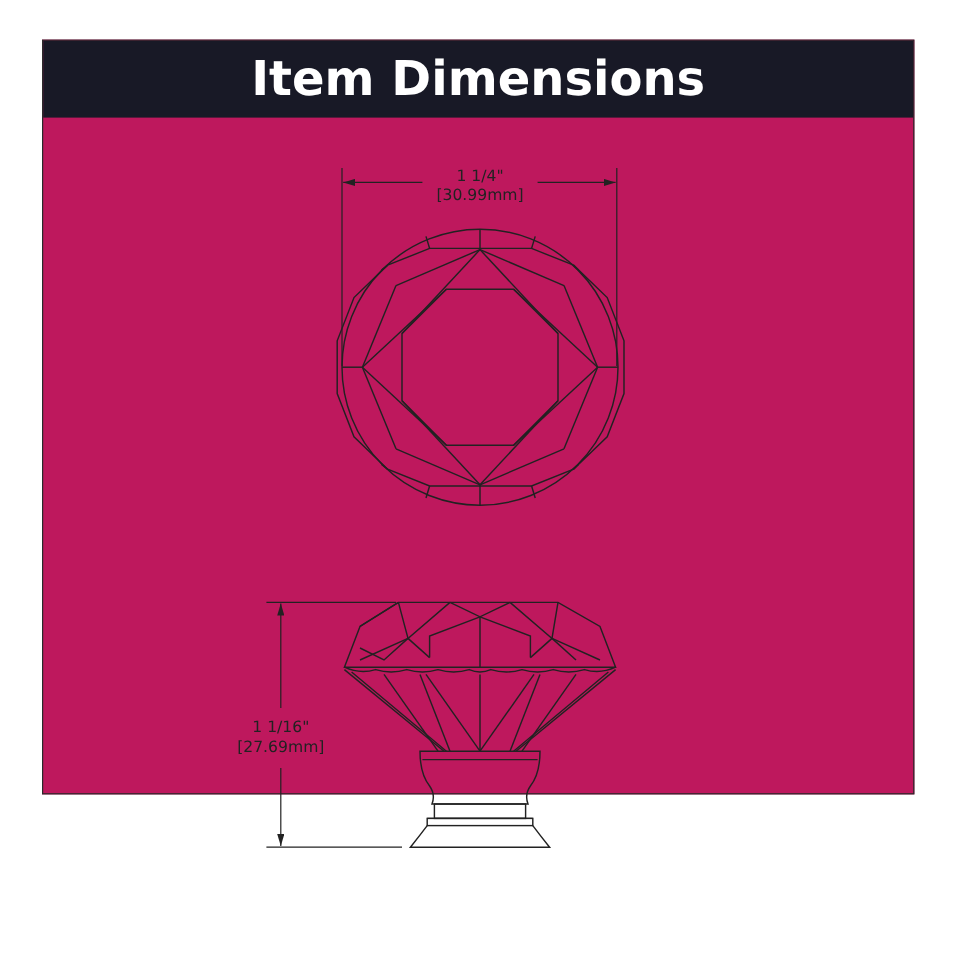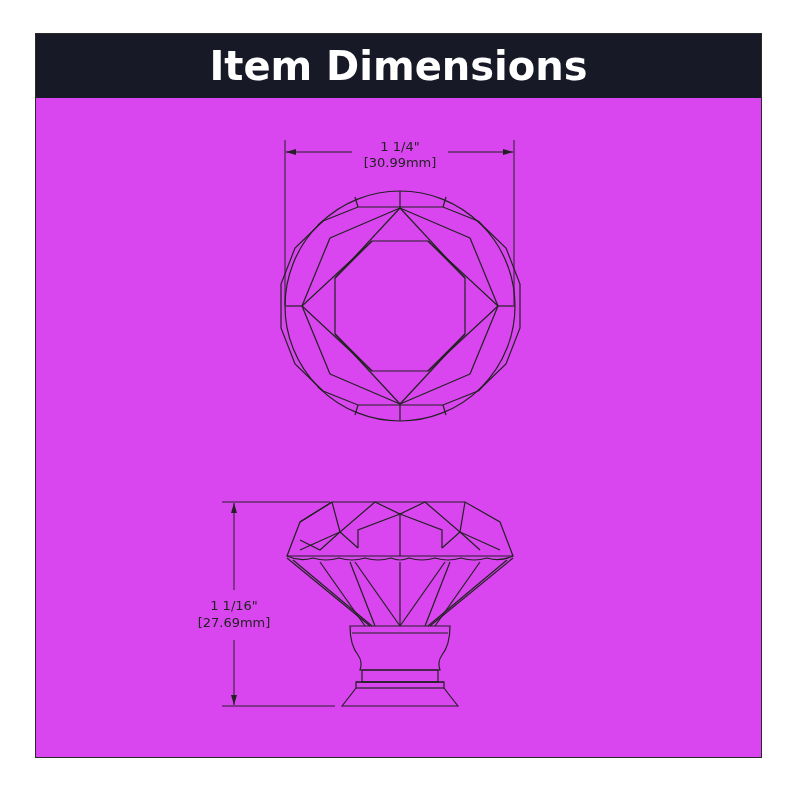--- a/index.html
+++ b/index.html
@@ -1,17 +1,17 @@
 <!DOCTYPE html>
 <html><head>
 <meta charset="utf-8">
 <style>
   html, body { margin:0; padding:0; background:#ffffff; }
   body { width:800px; height:800px; position:relative; overflow:hidden; font-family:"DejaVu Sans", sans-serif; }
-  .frame { position:absolute; left:35px; top:33px; width:727px; height:725px; border:1.5px solid #2a2a2a; box-sizing:border-box; background:#d946ef; }
+  .frame { position:absolute; left:35px; top:33px; width:727px; height:629px; border:1.5px solid #2a2a2a; box-sizing:border-box; background:#be185d; }
   .header { position:absolute; left:0; top:0; width:100%; height:64px; background:#181926; display:flex; align-items:center; justify-content:center; }
   .header-title { color:#ffffff; font-family:"DejaVu Sans", sans-serif; font-weight:bold; font-size:40px; letter-spacing:0px; }
   svg.drawing { position:absolute; left:0; top:0; }
   .dim-text { font-family:"DejaVu Sans", sans-serif; font-size:13px; fill:#222; }
 </style>
 </head>
 <body>
 
 <div class="frame">
   <div class="header">

